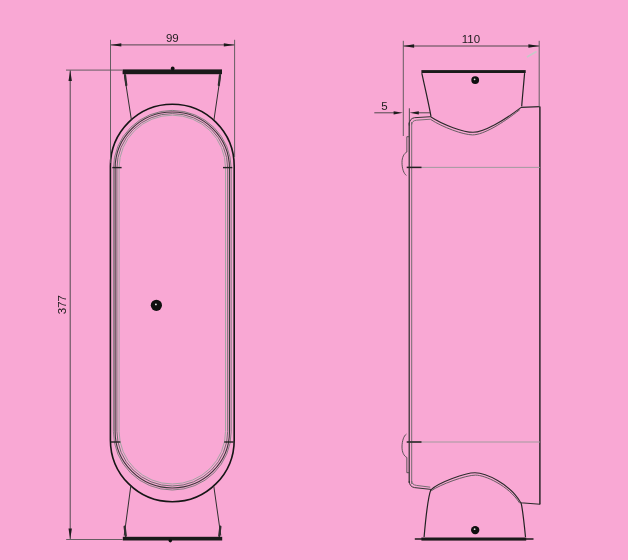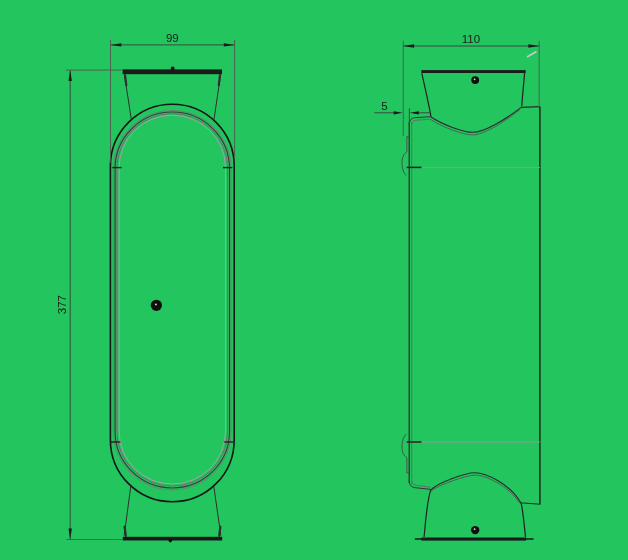--- a/index.html
+++ b/index.html
@@ -1,16 +1,16 @@
 <!DOCTYPE html>
 <html><head>
 <meta charset="utf-8">
 <style>
   html,body{margin:0;padding:0;background:#ffffff;}
-  .page{width:628px;height:560px;position:relative;background:#22c55e;overflow:hidden;}
+  .page{width:628px;height:560px;position:relative;background:#f9a8d4;overflow:hidden;}
   svg{position:absolute;left:0;top:0;}
   text{font-family:"Liberation Sans",sans-serif;fill:#1c1c1c;}
 </style>
 </head>
 <body>
 <div class="page">
 <svg width="628" height="560" viewBox="0 0 628 560">
 
 <g>
 <rect x="110.4" y="104.2" width="123.8" height="397.6" rx="61.9" ry="61.9" fill="none" stroke="#161616" stroke-width="1.6"></rect>

